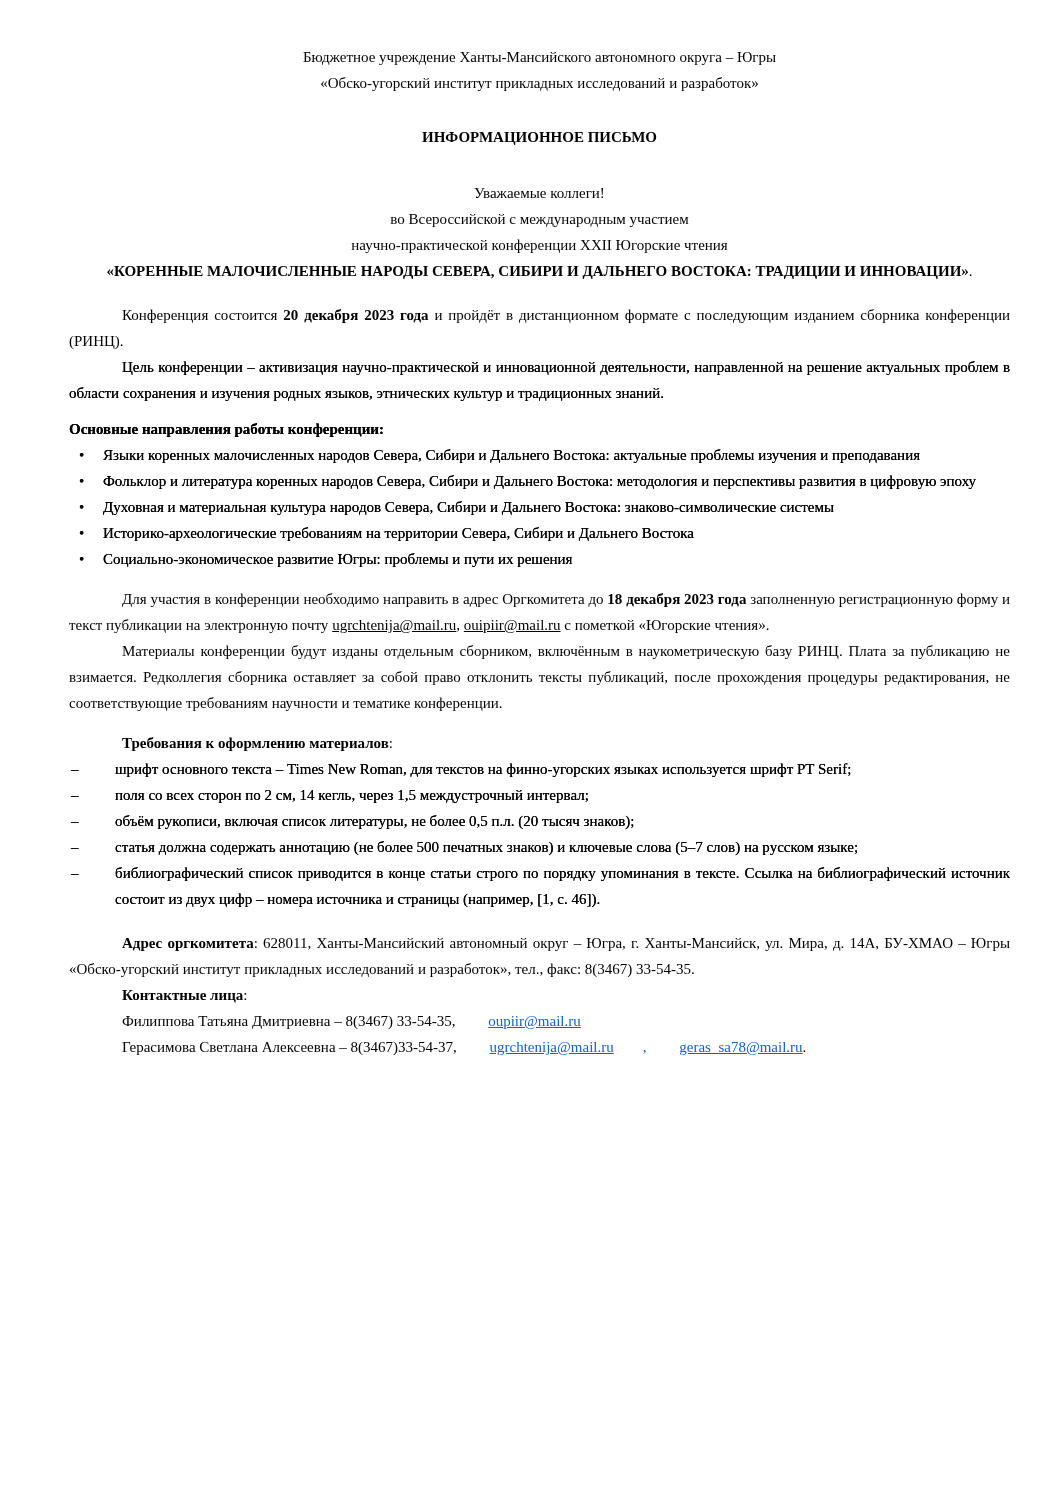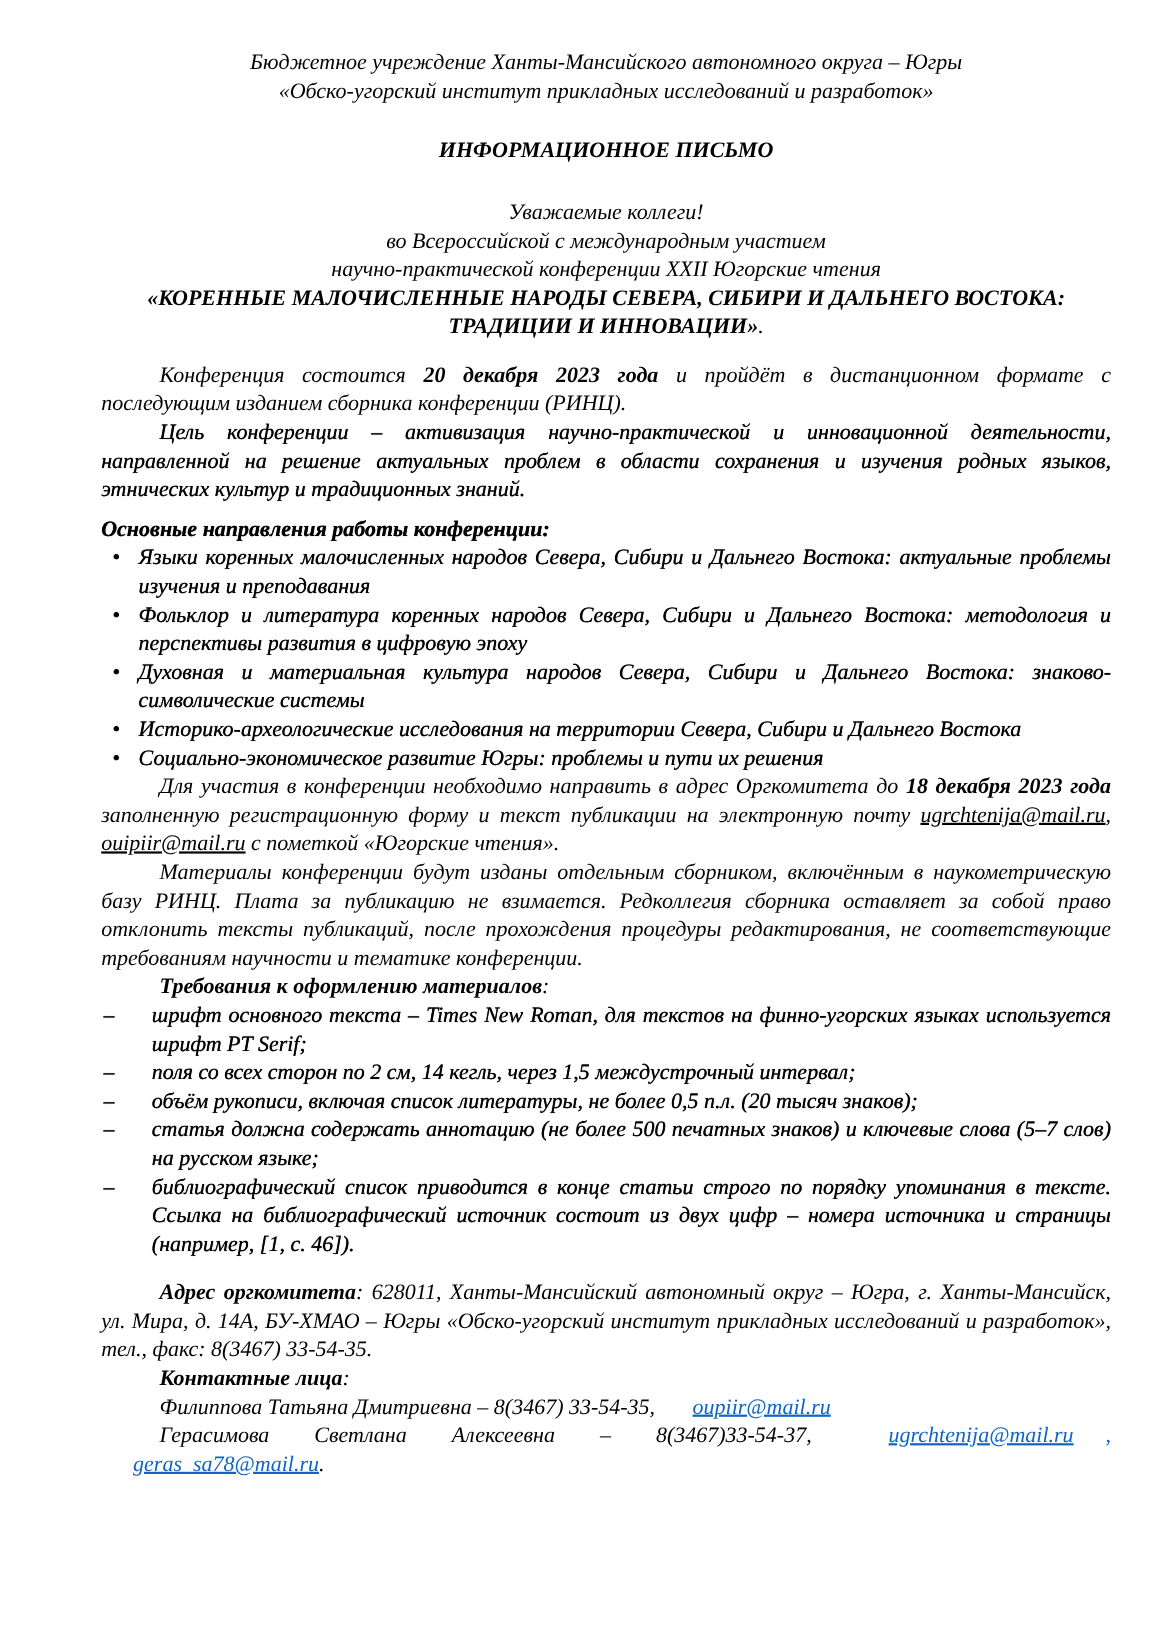--- a/index.html
+++ b/index.html
@@ -7,38 +7,37 @@
     width: 1058px; height: 1497px;
     background: #ffffff;
     color: #000000;
     font-family: "Liberation Serif", "DejaVu Serif", serif;
     position: relative;
     overflow: hidden;
   }
   .page {
     position: absolute; inset: 0;
     box-sizing: border-box;
-    padding: 44px 48px 0 92px;
-    font-size: 20px;
+    padding: 44px 48px 0 69px;
+    font-size: 15px;
     line-height: 26px;
-    font-style: italic;
   }
   p { margin: 0; }
   .center  { text-align: center; }
   .justify { text-align: justify; }
   .indent  { text-indent: 53px; }
   .bold    { font-weight: bold; }
   
   .hv { text-shadow: 0 0 0.65px currentColor; }
 
   .mt-title    { margin-top: 28px; text-align: center; }
   .mt-greet    { margin-top: 30px; }
   .mt-section  { margin-top: 18px; }
   .mt-small    { margin-top: 10px; }
-  .mt-med      { }
+  .mt-med      { margin-top: 14px; }
 
   .blist .item { position: relative; padding-left: 34px; text-align: justify; }
   .blist .marker { position: absolute; left: 10px; top: 0; }
   .dlist .item { position: relative; padding-left: 46px; text-align: justify; }
   .dlist .marker { position: absolute; left: 2px; top: 0; }
 
   a.lnk { text-decoration: underline; cursor: pointer; }
   .lnk-black { color: #000000; }
   .lnk-blue  { color: #0f64c4; margin-left: 29px; }
 </style>
@@ -58,21 +57,21 @@
   <p class="center"><span class="bold">«КОРЕННЫЕ МАЛОЧИСЛЕННЫЕ НАРОДЫ СЕВЕРА, СИБИРИ И ДАЛЬНЕГО ВОСТОКА: ТРАДИЦИИ И ИННОВАЦИИ»</span><span>.</span></p>
 
   <p class="justify indent mt-section"><span>Конференция состоится </span><span class="bold">20 декабря 2023 года</span><span> и пройдёт в дистанционном формате с последующим изданием сборника конференции (РИНЦ).</span></p>
   <p class="justify indent hv">Цель конференции – активизация научно-практической и инновационной деятельности, направленной на решение актуальных проблем в области сохранения и изучения родных языков, этнических культур и традиционных знаний.</p>
 
   <p class="bold hv mt-small">Основные направления работы конференции:</p>
   <div class="blist">
     <p class="item hv"><span class="marker">•</span><span>Языки коренных малочисленных народов Севера, Сибири и Дальнего Востока: актуальные проблемы изучения и преподавания</span></p>
     <p class="item hv"><span class="marker">•</span><span>Фольклор и литература коренных народов Севера, Сибири и Дальнего Востока: методология и перспективы развития в цифровую эпоху</span></p>
     <p class="item hv"><span class="marker">•</span><span>Духовная и материальная культура народов Севера, Сибири и Дальнего Востока: знаково-символические системы</span></p>
-    <p class="item hv"><span class="marker">•</span><span>Историко-археологические исследования на территории Севера, Сибири и Дальнего Востока</span></p>
+    <p class="item hv"><span class="marker">•</span><span>Историко-археологические требованиям на территории Севера, Сибири и Дальнего Востока</span></p>
     <p class="item hv"><span class="marker">•</span><span>Социально-экономическое развитие Югры: проблемы и пути их решения</span></p>
   </div>
 
   <p class="justify indent mt-med"><span>Для участия в конференции необходимо направить в адрес Оргкомитета до </span><span class="bold">18 декабря 2023 года</span><span> заполненную регистрационную форму и текст публикации  на электронную почту </span><a class="lnk lnk-black">ugrchtenija@mail.ru</a><span>, </span><a class="lnk lnk-black">ouipiir@mail.ru</a><span> с пометкой «Югорские чтения».</span></p>
   <p class="justify indent">Материалы конференции будут изданы отдельным сборником, включённым в наукометрическую базу РИНЦ. Плата за публикацию не взимается. Редколлегия сборника оставляет за собой право отклонить тексты публикаций, после прохождения процедуры редактирования, не соответствующие требованиям научности и тематике конференции.</p>
 
   <p class="indent mt-med"><span class="bold">Требования к оформлению материалов</span><span>:</span></p>
   <div class="dlist">
     <p class="item hv"><span class="marker">–</span><span>шрифт основного текста – Times New Roman, для текстов на финно-угорских языках используется шрифт PT Serif;</span></p>
     <p class="item hv"><span class="marker">–</span><span>поля со всех сторон по 2 см, 14 кегль, через 1,5 междустрочный интервал;</span></p>

